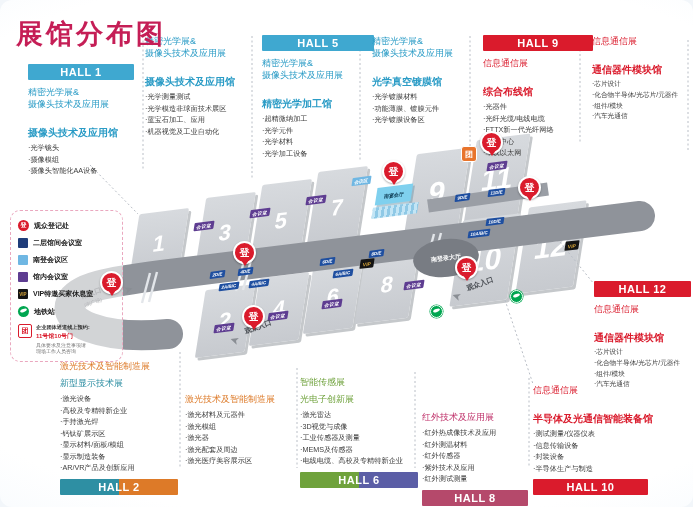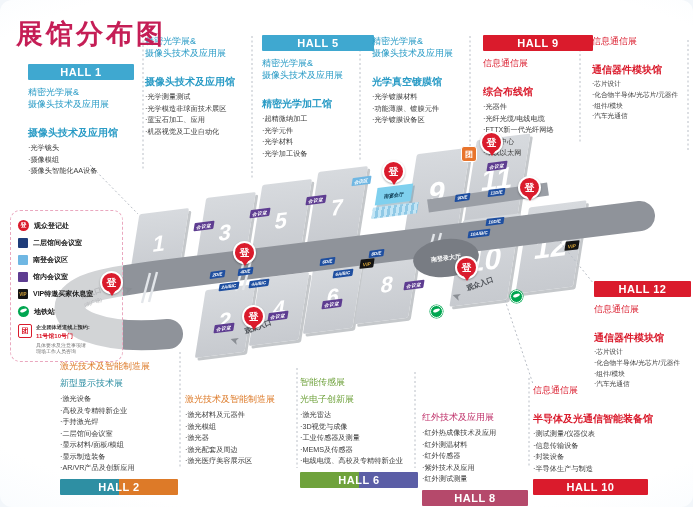--- a/index.html
+++ b/index.html
@@ -296,21 +296,21 @@
     <div class="bi">·汽车光通信</div>
   </div>
 
   <div class="block" style="left:60px;top:360px;width:118px">
     <div class="show c-orange">激光技术及智能制造展</div>
     <div class="show c-teal" style="margin-top:5px">新型显示技术展</div>
     <div style="height:4px"></div>
     <div class="bi">·激光设备</div>
     <div class="bi">·高校及专精特新企业</div>
     <div class="bi">·手持激光焊</div>
-    <div class="bi">·二层馆间会议室</div>
+    <div class="bi">·钙钛矿展示区</div>
     <div class="bi">·显示材料/面板/模组</div>
     <div class="bi">·显示制造装备</div>
     <div class="bi">·AR/VR产品及创新应用</div>
     <div class="bar foot split-2">HALL 2</div>
   </div>
 
   <div class="block" style="left:185px;top:393px;width:112px">
     <div class="show c-orange">激光技术及智能制造展</div>
     <div style="height:4px"></div>
     <div class="bi">·激光材料及元器件</div>

